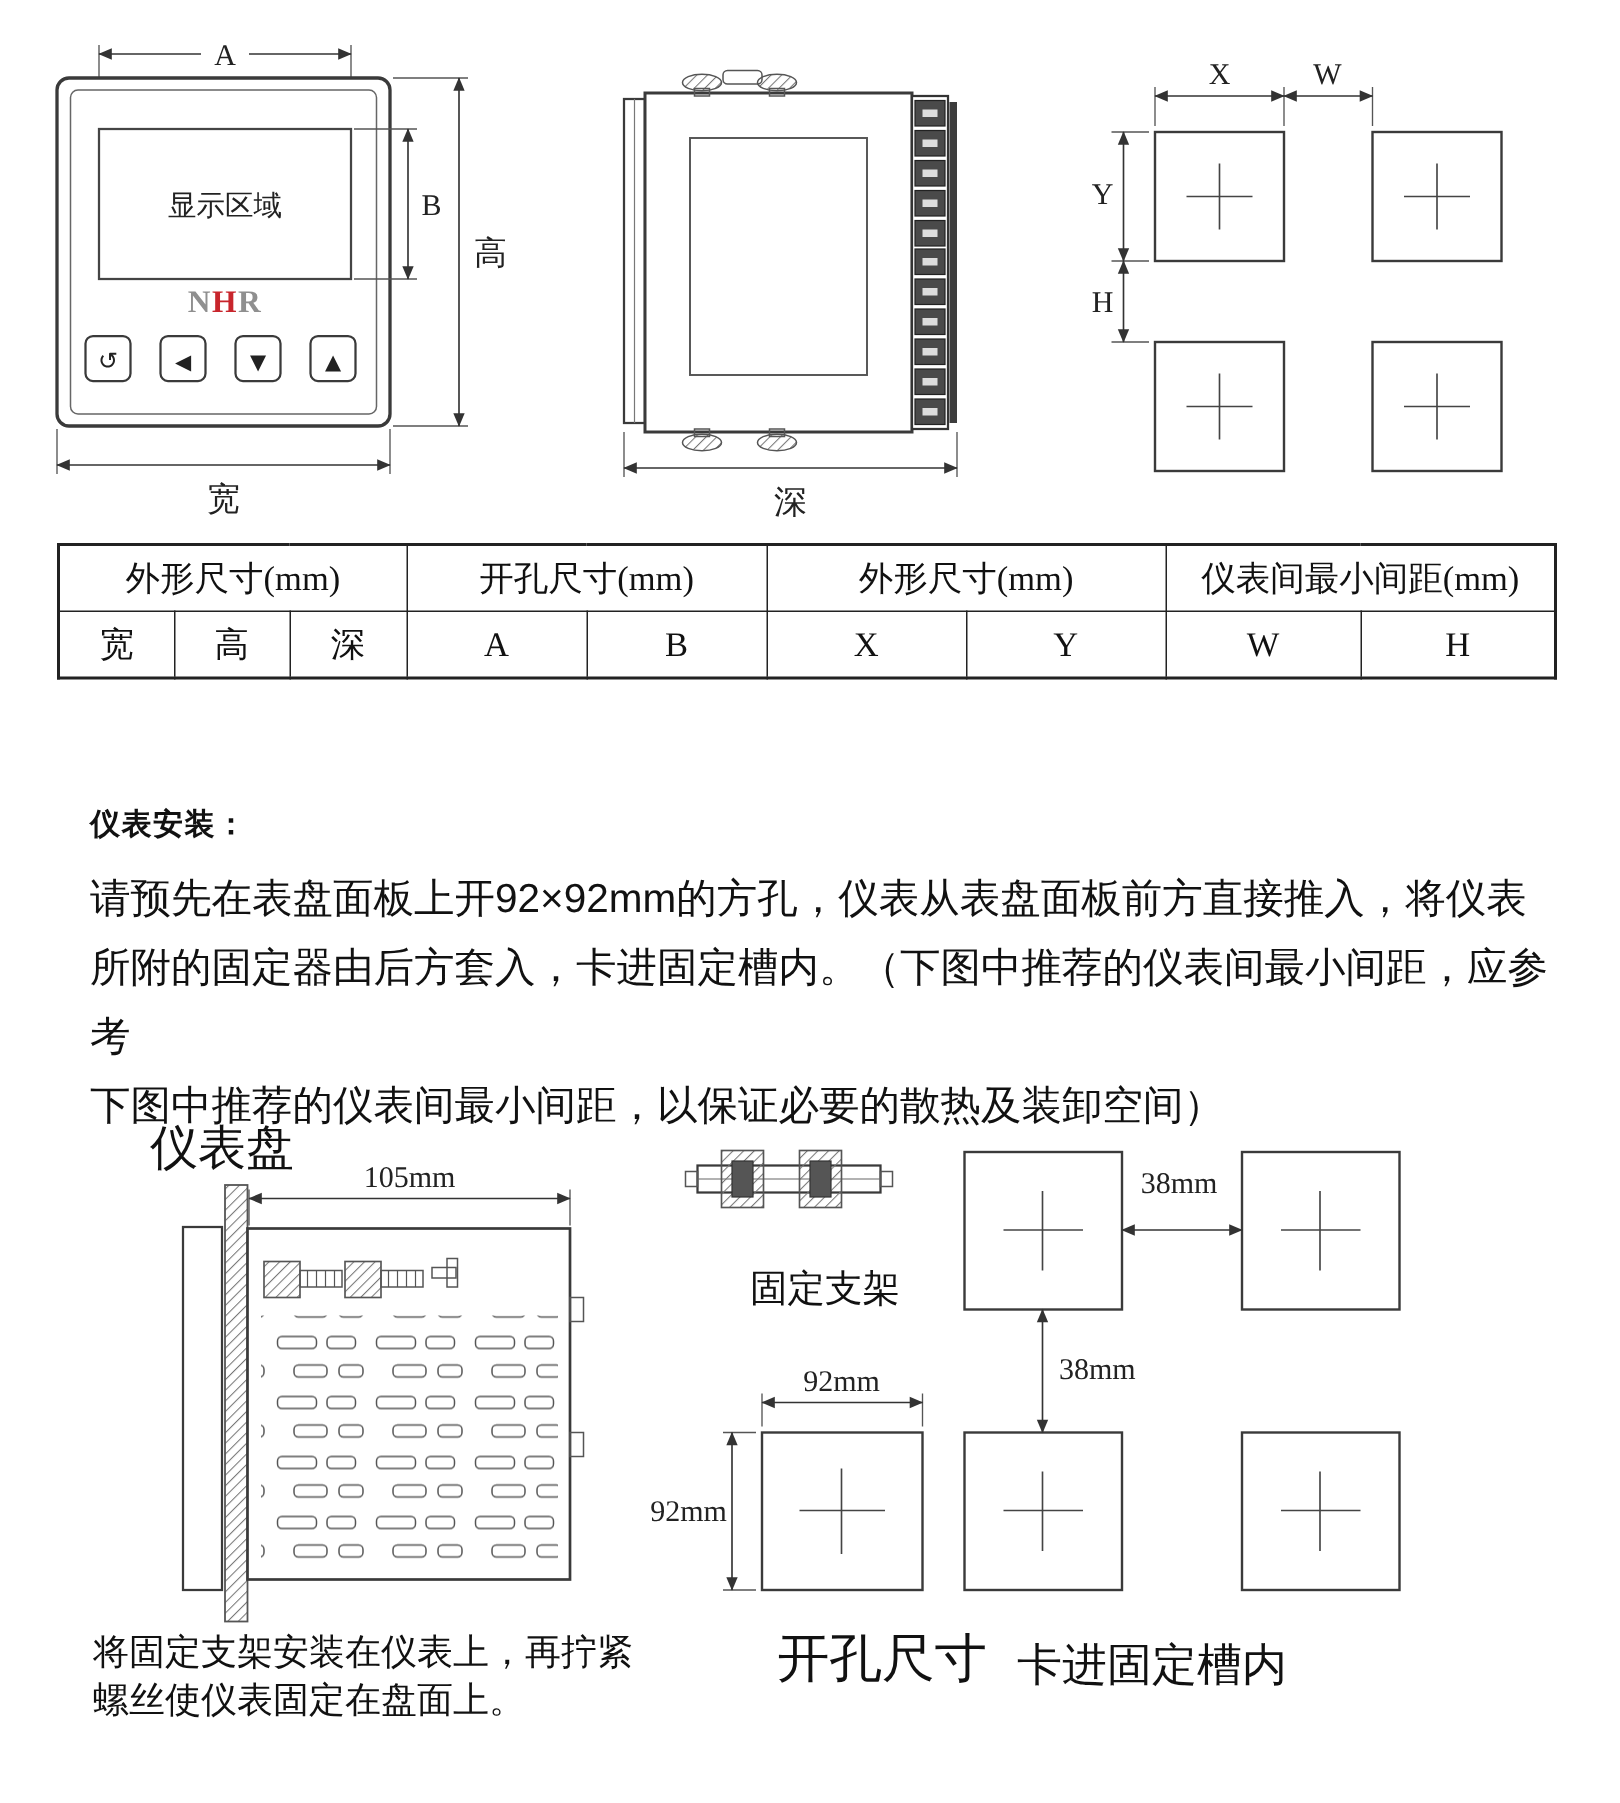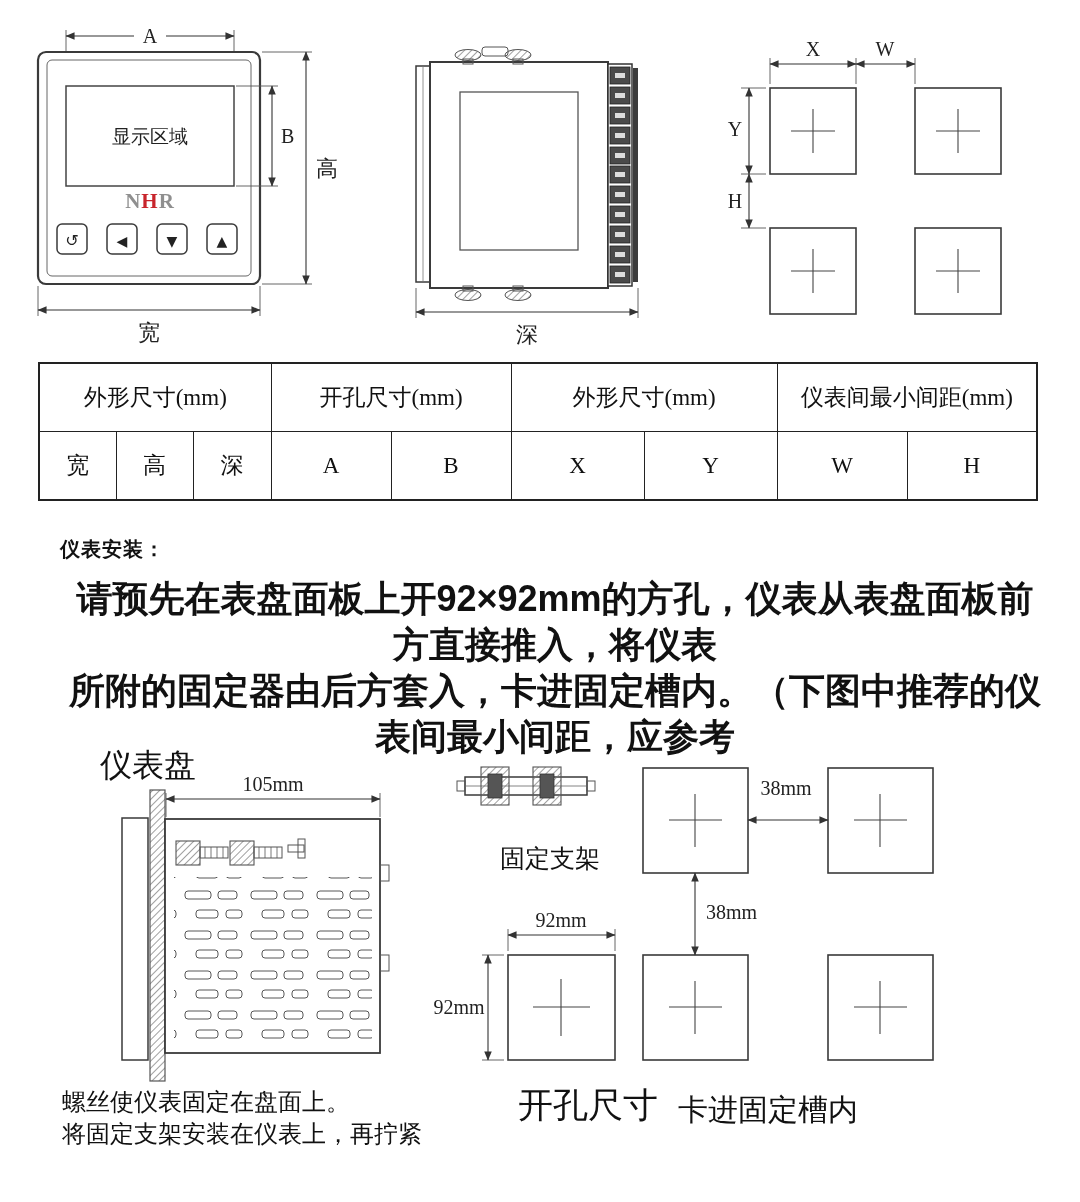--- a/index.html
+++ b/index.html
@@ -11,23 +11,23 @@
   .cjk{font-size:22px;}
   .lat{font-size:20px;}
   .dim{stroke:#333;stroke-width:1.1;fill:none;}
   .ext{stroke:#555;stroke-width:0.9;fill:none;}
   .sq{fill:#fff;stroke:#3a3a3a;stroke-width:1.6;}
   .ch{stroke:#444;stroke-width:1.1;}
   .thin{fill:none;stroke:#555;stroke-width:1;}
   .mid{fill:#fff;stroke:#3a3a3a;stroke-width:1.5;}
   .glyph{font-family:"DejaVu Sans",sans-serif;fill:#222;}
   table.dims{border-collapse:collapse;font-family:"Liberation Serif",serif;font-size:23px;text-align:center;color:#111;border:2px solid #222;table-layout:fixed;}
-  table.dims td{border:1.5px solid #222;height:35px;padding:16px;}
+  table.dims td{border:1.5px solid #222;height:35px;padding:4px;}
   .h1{font-size:20px;font-weight:700;letter-spacing:1px;}
-  .para{font-size:36px;font-weight:700;line-height:46px;text-align:center;}
+  .para{font-size:27px;font-weight:400;line-height:46px;}
   .serif{font-family:"Liberation Serif",serif;}
 </style>
 </head>
 <body>
 
 <div id="page">
 
   <svg class="abs" style="left:0;top:0" width="0" height="0">
     <defs>
       <marker id="arr" viewBox="0 0 10 10" refX="9.5" refY="5" markerWidth="11" markerHeight="9" orient="auto-start-reverse" markerUnits="userSpaceOnUse">
@@ -195,20 +195,21 @@
         <td>W</td>
         <td>H</td>
       </tr>
     </tbody>
   </table>
 
   <div class="abs h1" style="left:60px;top:536px">仪表安装：</div>
   <div class="abs para" style="left:60px;top:576px;width:990px">
     <div>请预先在表盘面板上开92×92mm的方孔，仪表从表盘面板前方直接推入，将仪表</div>
     <div>所附的固定器由后方套入，卡进固定槽内。（下图中推荐的仪表间最小间距，应参考</div>
+    <div>下图中推荐的仪表间最小间距，以保证必要的散热及装卸空间）</div>
   </div>
 
   <div class="abs serif" style="left:100px;top:744px;font-size:32px">仪表盘</div>
   <svg class="abs" style="left:50px;top:765px" width="420" height="317" viewBox="0 0 420 317">
     <line class="ext" x1="116" y1="28" x2="116" y2="52"></line>
     <line class="ext" x1="330" y1="28" x2="330" y2="52"></line>
     <line class="dim" x1="116" y1="34" x2="330" y2="34" marker-start="url(#arr)" marker-end="url(#arr)"></line>
     <text class="lat" x="223" y="26" text-anchor="middle" font-size="21">105mm</text>
     <rect x="100" y="25" width="15" height="291" fill="url(#hatch)" stroke="#555" stroke-width="1.2"></rect>
     <rect x="72" y="53" width="26" height="242" class="mid"></rect>
@@ -227,22 +228,22 @@
       <line x1="215" y1="82" x2="215" y2="93" stroke="#555" stroke-width="0.8"></line>
       <line x1="221" y1="82" x2="221" y2="93" stroke="#555" stroke-width="0.8"></line>
       <line x1="227" y1="82" x2="227" y2="93" stroke="#555" stroke-width="0.8"></line>
       <rect x="238" y="80" width="16" height="7" class="thin"></rect>
       <rect x="248" y="74" width="7" height="19" class="thin"></rect>
     </g>
     <rect x="330" y="100" width="9" height="16" class="thin"></rect>
     <rect x="330" y="190" width="9" height="16" class="thin"></rect>
   </svg>
   <div class="abs serif" style="left:62px;top:1086px;font-size:24px;line-height:32px">
+    <div>将固定支架安装在仪表上，再拧紧</div>
     <div>螺丝使仪表固定在盘面上。</div>
-    <div>将固定支架安装在仪表上，再拧紧</div>
   </div>
 
   <svg class="abs" style="left:455px;top:758px" width="150" height="56" viewBox="0 0 150 56">
     <rect x="10" y="19" width="122" height="18" class="mid"></rect>
     <rect x="2" y="23" width="8" height="10" class="thin"></rect>
     <rect x="132" y="23" width="8" height="10" class="thin"></rect>
     <line x1="10" y1="28" x2="132" y2="28" stroke="#666" stroke-width="0.8"></line>
     <g>
       <rect x="26" y="9" width="28" height="38" fill="url(#hatch)" stroke="#555" stroke-width="1.1"></rect>
       <rect x="33" y="16" width="14" height="24" fill="#555" stroke="#333" stroke-width="0.8"></rect>

